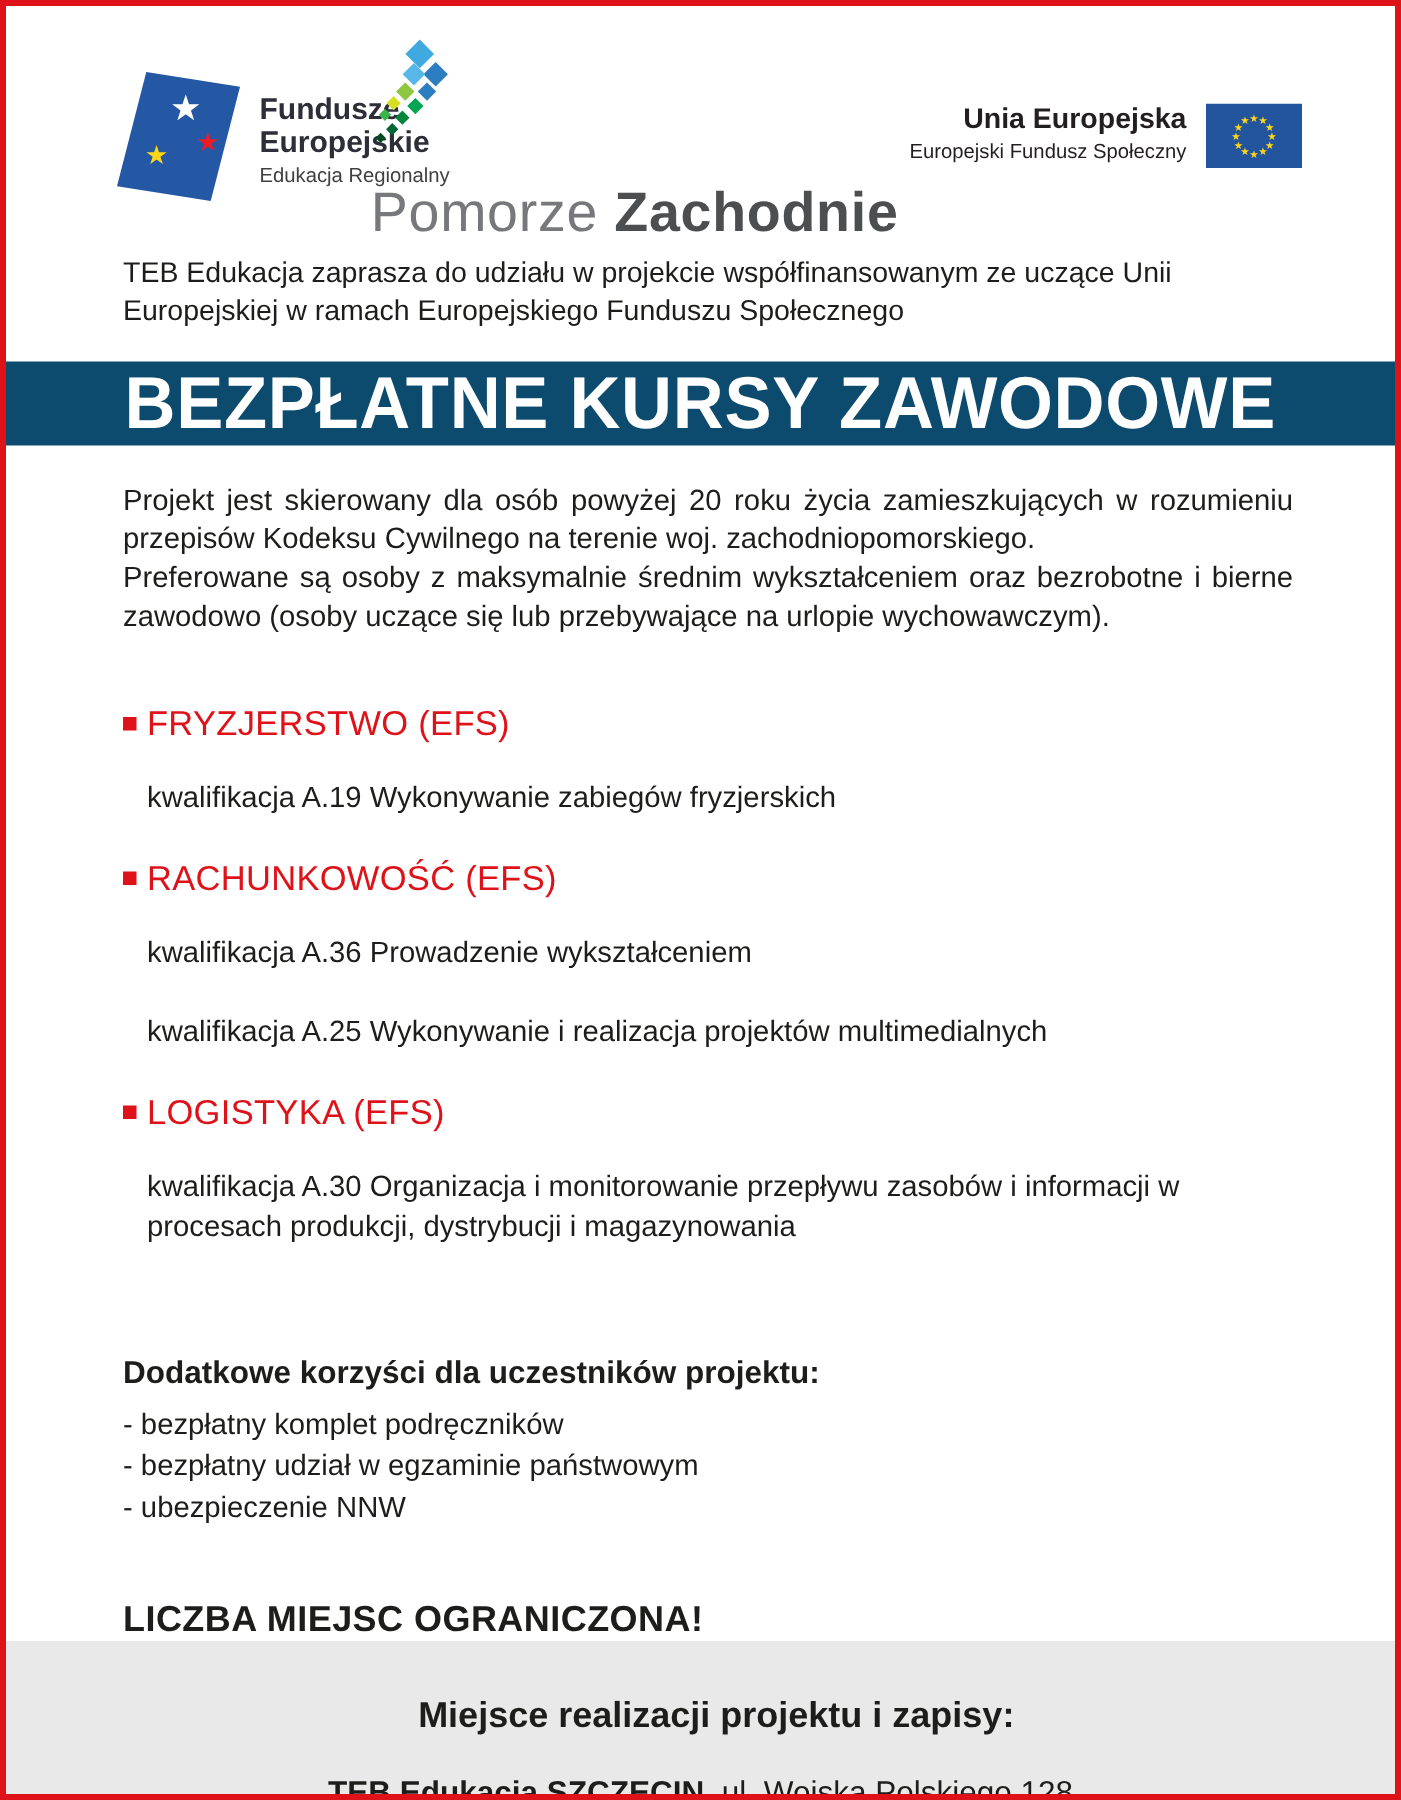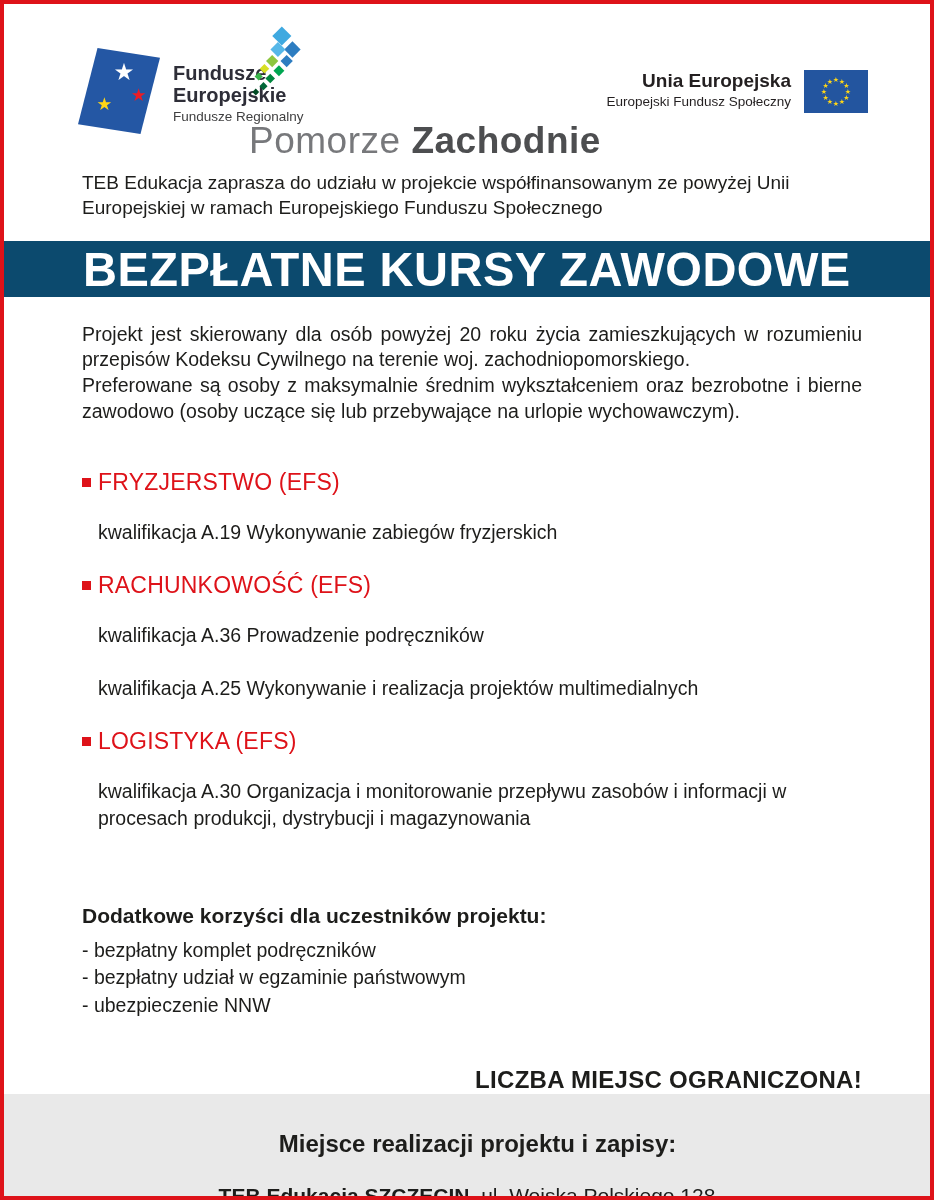--- a/index.html
+++ b/index.html
@@ -74,21 +74,21 @@
   }
 
   
   .benefits { margin:46px 68px 0 78px; }
   .benefits-heading { font-weight:bold; font-size:21px; margin-bottom:9px; }
   .benefit-item { font-size:19.5px; line-height:1.42; }
 
   
   .notice {
     margin:46px 68px 0 78px;
-    font-weight:bold; font-size:24px; letter-spacing:0.3px;text-align:right;
+    font-weight:bold; font-size:24px; letter-spacing:0.3px;
   }
 
   
   .footer {
     margin-top:auto;
     background:#e9e9e9;
     height:196px;
     text-align:center;
     padding-top:36px;
   }
@@ -109,21 +109,21 @@
         <svg width="82" height="86" viewBox="0 0 84 88" aria-hidden="true">
           <polygon points="20,0 84,10 64,88 0,78" fill="#2457a4"></polygon>
           <text x="47" y="33" font-size="24" fill="#ffffff" text-anchor="middle">★</text>
           <text x="62" y="54" font-size="18" fill="#ed1c24" text-anchor="middle">★</text>
           <text x="27" y="63" font-size="18" fill="#ffd617" text-anchor="middle">★</text>
         </svg>
       </span>
       <span class="logo-fe-text">
         <span class="t1">Fundusze</span>
         <span class="t2">Europejskie</span>
-        <span class="sub">Fundusze Regionalny</span>
+        <span class="sub">Edukacja Regionalny</span>
       </span>
     </div>
 
     <div class="logo-pz">
       <span>
         <svg width="56" height="78" viewBox="0 0 58 80" aria-hidden="true">
           <g>
             <rect x="-7" y="-7" width="14" height="14" fill="#3fa9e0" transform="translate(34,12) rotate(45)"></rect>
             <rect x="-6" y="-6" width="12" height="12" fill="#2d7dc1" transform="translate(45,26) rotate(45)"></rect>
             <rect x="-5.5" y="-5.5" width="11" height="11" fill="#56b7e8" transform="translate(30,26) rotate(45)"></rect>
@@ -161,21 +161,21 @@
             <text x="21.6" y="30">★</text>
             <text x="20" y="24">★</text>
             <text x="21.6" y="18">★</text>
             <text x="26" y="13.6">★</text>
           </g>
         </svg>
       </span>
     </div>
   </div>
 
-  <div class="intro">TEB Edukacja zaprasza do udziału w projekcie współfinansowanym ze powyżej Unii Europejskiej w ramach Europejskiego Funduszu Społecznego</div>
+  <div class="intro">TEB Edukacja zaprasza do udziału w projekcie współfinansowanym ze uczące Unii Europejskiej w ramach Europejskiego Funduszu Społecznego</div>
 
   <div class="banner">
     <div class="banner-title">BEZPŁATNE KURSY ZAWODOWE</div>
   </div>
 
   <div class="description">
     <div>Projekt jest skierowany dla osób powyżej 20 roku życia zamieszkujących w rozumieniu przepisów Kodeksu Cywilnego na terenie woj. zachodniopomorskiego.</div>
     <div>Preferowane są osoby z maksymalnie średnim wykształceniem oraz bezrobotne i bierne zawodowo (osoby uczące się lub przebywające na urlopie wychowawczym).</div>
   </div>
 
@@ -187,21 +187,21 @@
         <span class="course-title">FRYZJERSTWO (EFS)</span>
       </div>
       <div class="course-desc">kwalifikacja A.19 Wykonywanie zabiegów fryzjerskich</div>
     </div>
 
     <div class="course">
       <div class="course-title-row">
         <span class="bullet"></span>
         <span class="course-title">RACHUNKOWOŚĆ (EFS)</span>
       </div>
-      <div class="course-desc">kwalifikacja A.36 Prowadzenie podręczników</div>
+      <div class="course-desc">kwalifikacja A.36 Prowadzenie wykształceniem</div>
     </div>
 
     <div class="course">
       <div class="course-desc">kwalifikacja A.25 Wykonywanie i realizacja projektów multimedialnych</div>
     </div>
 
     <div class="course">
       <div class="course-title-row">
         <span class="bullet"></span>
         <span class="course-title">LOGISTYKA (EFS)</span>

